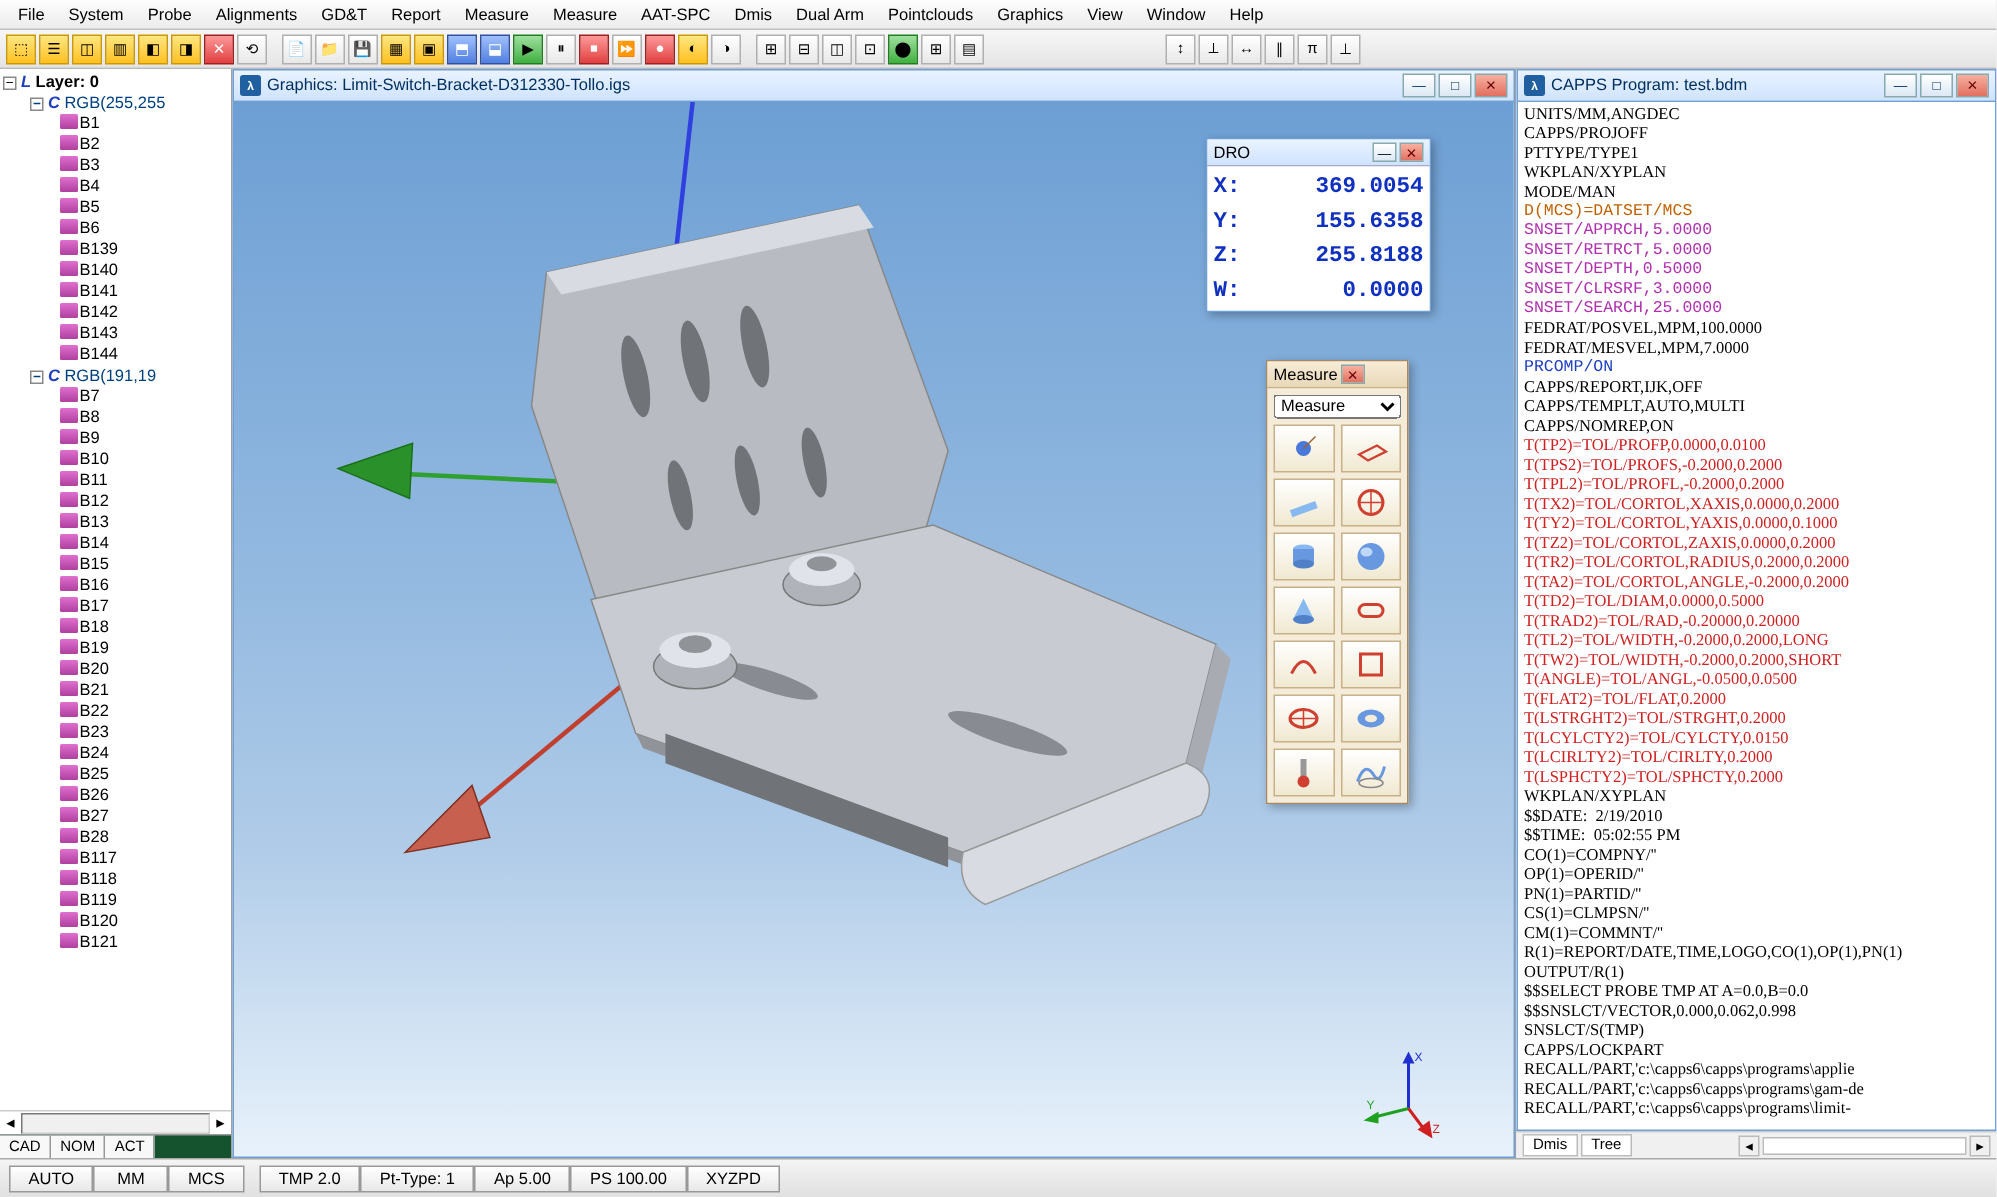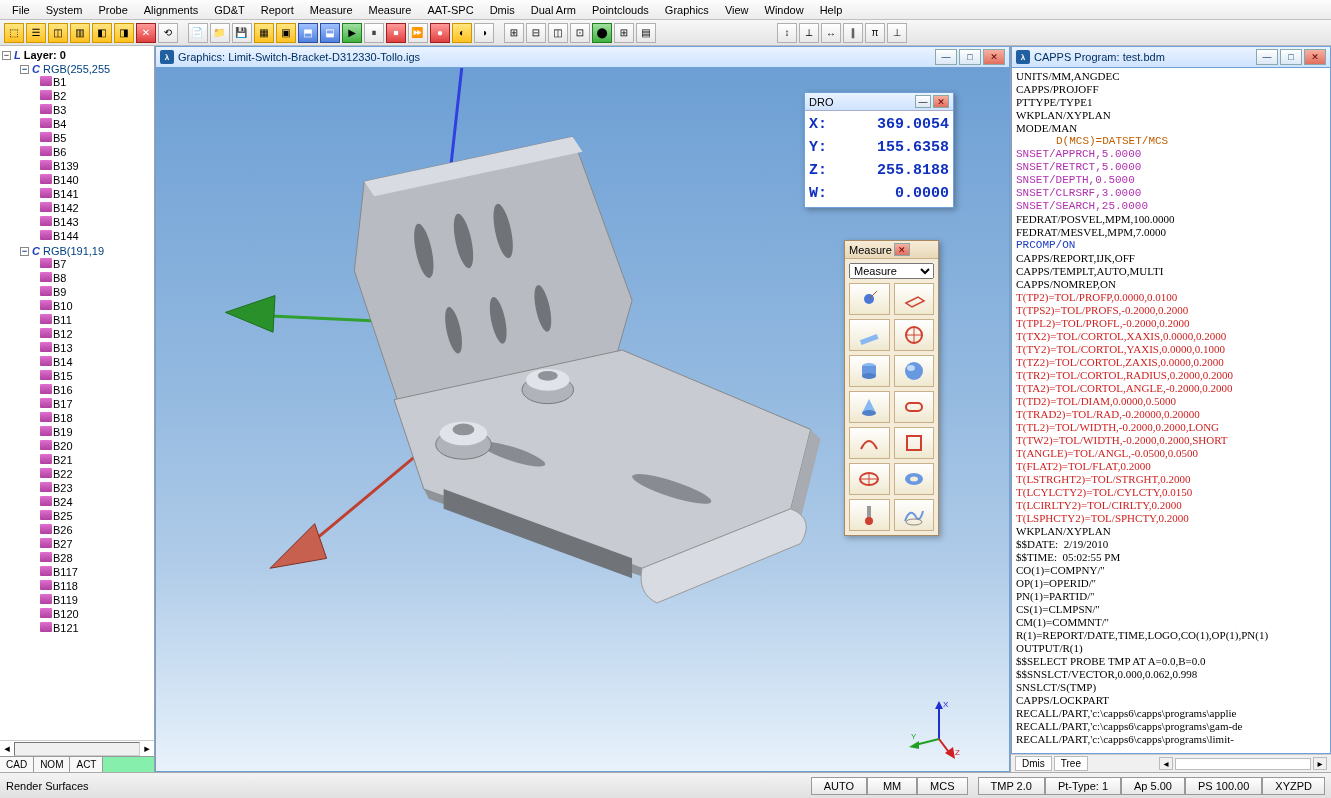--- a/index.html
+++ b/index.html
@@ -17,21 +17,21 @@
 
 .layer-panel { width: 155px; background: #fff; border-right: 1px solid #a0a0a0; display:flex; flex-direction:column; }
 .layer-tree { flex:1; overflow:auto; font-size:11px; padding:2px; }
 .tree-root { display:flex; align-items:center; gap:3px; padding:1px 0; }
 .tree-box { display:inline-block; width:9px; height:9px; border:1px solid #888; text-align:center; line-height:7px; font-size:9px; background:#fff; }
 .tree-item { display:flex; padding:0px 0 0px 38px; gap:1px; height:14px; }
 .tree-sub { display:flex; align-items:center; padding:0px 0 0px 18px; gap:3px; height:14px; font-weight:bold; font-style:italic; color:#004080; }
 .folder-icon { width:12px; height:10px; background:linear-gradient(#e070d0,#b040a0); border-radius:1px; display:inline-block; }
 .layer-scroll { height:16px; border-top:1px solid #ccc; display:flex; align-items:center; }
 .layer-scroll .sb { flex:1; background:#f0f0f0; border:1px inset #ccc; height:14px; }
-.layer-tabs { display:flex; border-top:1px solid #999; background:#86efac; }
+.layer-tabs { display:flex; border-top:1px solid #999; background:#14532d; }
 .layer-tab { padding:2px 6px; border-right:1px solid #999; background:#f8f8f8; font-size:10px; }
 
 .gfx-panel { flex:1; display:flex; flex-direction:column; border-right:1px solid #a0a0a0; }
 .win-titlebar { height:22px; background:linear-gradient(#eaf3ff,#cfe3ff); border:1px solid #6fa0d8; display:flex; align-items:center; padding:0 4px; font-size:11px; color:#003060; }
 .win-titlebar .icon { width:14px; height:14px; background:#2060a0; margin-right:4px; border-radius:2px; display:flex; align-items:center; justify-content:center; color:#fff; font-size:8px; font-weight:bold; }
 .win-titlebar .spacer { flex:1; }
 .win-btn { width:22px; height:16px; border:1px solid #8aa; background:linear-gradient(#fff,#dce8f4); margin-left:2px; display:flex; align-items:center; justify-content:center; font-size:9px; }
 .win-btn.close { background:linear-gradient(#f8b0a0,#e07060); color:#600; }
 .gfx-viewport { flex:1; background:linear-gradient(180deg,#6d9fd4 0%, #93b9e0 45%, #afcbe8 70%, #e8f2fb 100%); position:relative; overflow:hidden; border:1px solid #6fa0d8; border-top:none; }
 
@@ -47,21 +47,21 @@
 .measure-body select { width:100%; font-size:11px; margin-bottom:4px; }
 .measure-grid { display:grid; grid-template-columns:1fr 1fr; gap:4px; }
 .mtool { height:32px; background:linear-gradient(#fff,#f0e8d0); border:1px solid #c8b088; display:flex; align-items:center; justify-content:center; }
 .mtool svg { width:24px; height:24px; }
 
 .mini-triad { position:absolute; bottom:12px; right:40px; width:60px; height:60px; }
 
 .capps-panel { width:320px; display:flex; flex-direction:column; background:#fff; }
 .capps-body { flex:1; background:#fff; overflow:auto; font-family:"Courier New",monospace; font-size:11px; line-height:13px; padding:2px 4px; white-space:pre; border:1px solid #6fa0d8; border-top:none; }
 .capps-body .blk { color:#000;font-family:Liberation Serif, serif; }
-.capps-body .org { color:#c06000;margin-left:40px; }
+.capps-body .org { color:#c06000; }
 .capps-body .mag { color:#b030b0; }
 .capps-body .blu { color:#2040c0; }
 .capps-body .red { color:#d02020;font-family:Liberation Serif, serif; }
 .capps-tabs { height:18px; background:#f0f0f0; border-top:1px solid #ccc; display:flex; align-items:center; padding:0 4px; font-size:10px; gap:2px; }
 .capps-tab { padding:1px 6px; border:1px solid #bbb; background:#fff; }
 
 .statusbar { height:26px; background:linear-gradient(#f4f4f4,#e0e0e0); border-top:1px solid #aaa; display:flex; align-items:center; padding:0 6px; font-size:11px; }
 .statusbar .left { flex:1; }
 .status-btn { border:1px solid #999; background:linear-gradient(#fff,#e8e8e8); padding:2px 12px; margin-left:0; min-width:50px; text-align:center; }
 </style>
@@ -536,21 +536,20 @@
       <div class="capps-tab">Tree</div>
       <div style="flex:1"></div>
       <span style="width:14px;text-align:center;border:1px solid #bbb;">◂</span>
       <div style="flex:2;background:#fff;border:1px solid #bbb;height:12px;"></div>
       <span style="width:14px;text-align:center;border:1px solid #bbb;">▸</span>
     </div>
   </div>
 </div>
 
 <div class="statusbar">
-  <div class="left">Render Surfaces</div>
   <div class="status-btn">AUTO</div>
   <div class="status-btn">MM</div>
   <div class="status-btn">MCS</div>
   <div style="width:10px"></div>
   <div class="status-btn">TMP 2.0</div>
   <div class="status-btn">Pt-Type: 1</div>
   <div class="status-btn">Ap 5.00</div>
   <div class="status-btn">PS 100.00</div>
   <div class="status-btn">XYZPD</div>
 </div>

